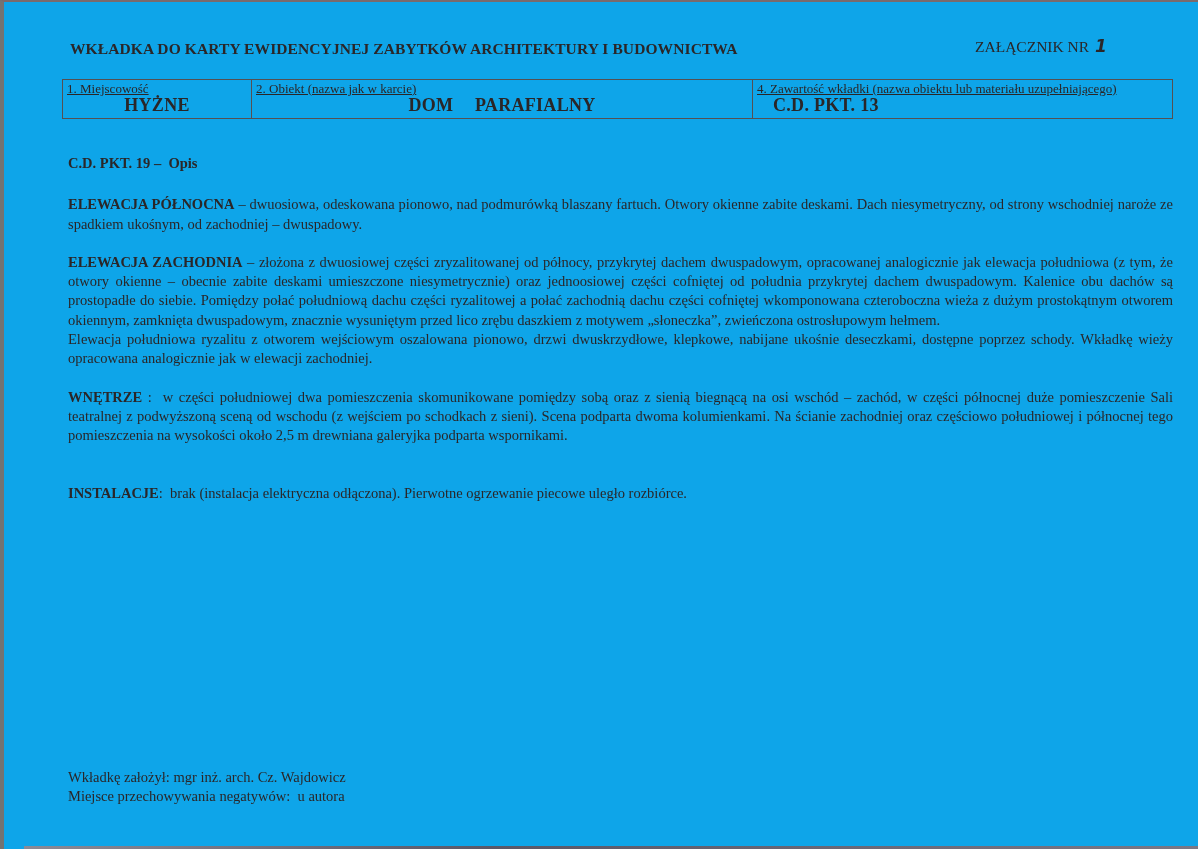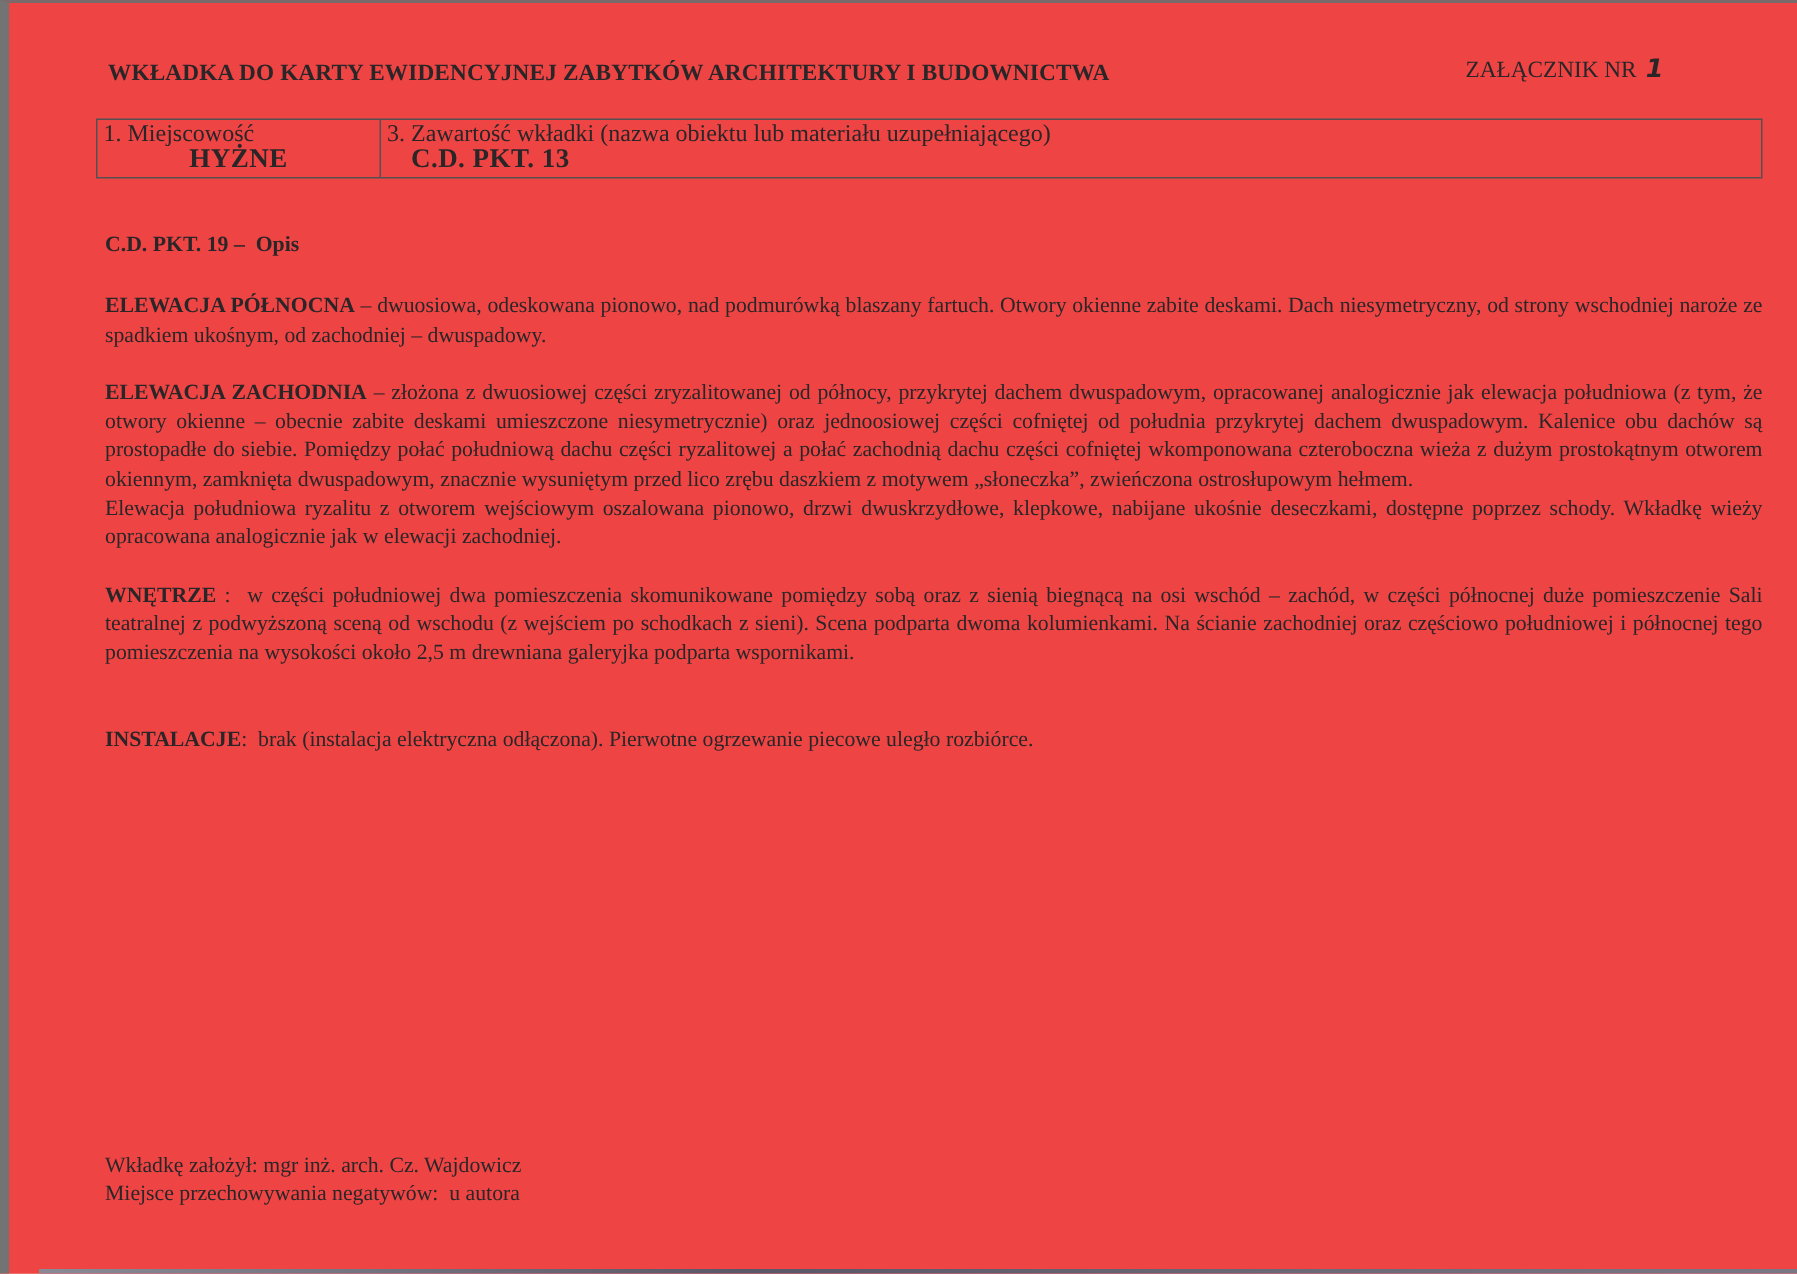--- a/index.html
+++ b/index.html
@@ -5,24 +5,24 @@
   html, body { margin: 0; padding: 0; }
   body {
     width: 1198px; height: 849px; overflow: hidden;
     background: #f1f0f2;
     font-family: "Liberation Serif", serif;
     color: #2a2628;
     position: relative;
   }
   .page {
     position: absolute; left: 0; top: 0; width: 1198px; height: 849px;
-    background: #ef4444;
+    background: #0ea5e9;
     box-sizing: border-box;
     border-top: 2px solid #7a6a6c;
-    border-left: 6px solid #737373;
+    border-left: 4px solid #737373;
   }
   .bottom-edge {
     position: absolute; left: 20px; right: 0; bottom: 0; height: 3px;
     background: linear-gradient(90deg, #8a8a96, #5a5868 40%, #7a7886);
   }
   .title {
     position: absolute; left: 66px; top: 38px;
     font-weight: bold; font-size: 15.5px; letter-spacing: 0.1px;
     white-space: nowrap;
   }
@@ -39,21 +39,21 @@
     border: 1.3px solid #555052; box-sizing: border-box;
     display: flex;
   }
   .cell { position: relative; box-sizing: border-box; height: 100%; }
   .cell + .cell { border-left: 1.3px solid #555052; }
   .cell-1 { width: 188px; }
   .cell-2 { width: 501px; }
   .cell-3 { flex: 1; }
   .cell-label {
     position: absolute; left: 4px; top: 1px;
-    font-size: 16px; white-space: nowrap;
+    font-size: 13px; white-space: nowrap; text-decoration: underline;
   }
   .cell-value {
     position: absolute; top: 15px;
     font-weight: bold; font-size: 18px; white-space: nowrap; letter-spacing: 0.3px;
   }
   .cell-1 .cell-value { left: 0; right: 0; text-align: center; }
   .cell-2 .cell-value { left: 0; right: 0; text-align: center; word-spacing: 6px; }
   .cell-3 .cell-value { left: 20px; text-align: center; }
   .content {
     position: absolute; left: 64px; top: 152px; width: 1105px;
@@ -78,22 +78,26 @@
 
   <div class="annex">
     <span>ZAŁĄCZNIK NR</span><span class="num">1</span>
   </div>
 
   <div class="info-table">
     <div class="cell cell-1">
       <span class="cell-label">1. Miejscowość</span>
       <span class="cell-value">HYŻNE</span>
     </div>
+    <div class="cell cell-2">
+      <span class="cell-label">2. Obiekt (nazwa jak w karcie)</span>
+      <span class="cell-value" style="white-space:pre;">DOM  PARAFIALNY</span>
+    </div>
     <div class="cell cell-3">
-      <span class="cell-label">3. Zawartość wkładki (nazwa obiektu lub materiału uzupełniającego)</span>
+      <span class="cell-label">4. Zawartość wkładki (nazwa obiektu lub materiału uzupełniającego)</span>
       <span class="cell-value">C.D. PKT. 13</span>
     </div>
   </div>
 
   <div class="content">
     <p class="section-heading" style="white-space:pre;">C.D. PKT. 19 –  Opis</p>
 
     <p class="para">
       <span class="lead">ELEWACJA PÓŁNOCNA</span><span> – dwuosiowa, odeskowana pionowo, nad podmurówką blaszany fartuch. Otwory okienne zabite deskami. Dach niesymetryczny, od strony wschodniej naroże ze spadkiem ukośnym, od zachodniej – dwuspadowy.</span>
     </p>

